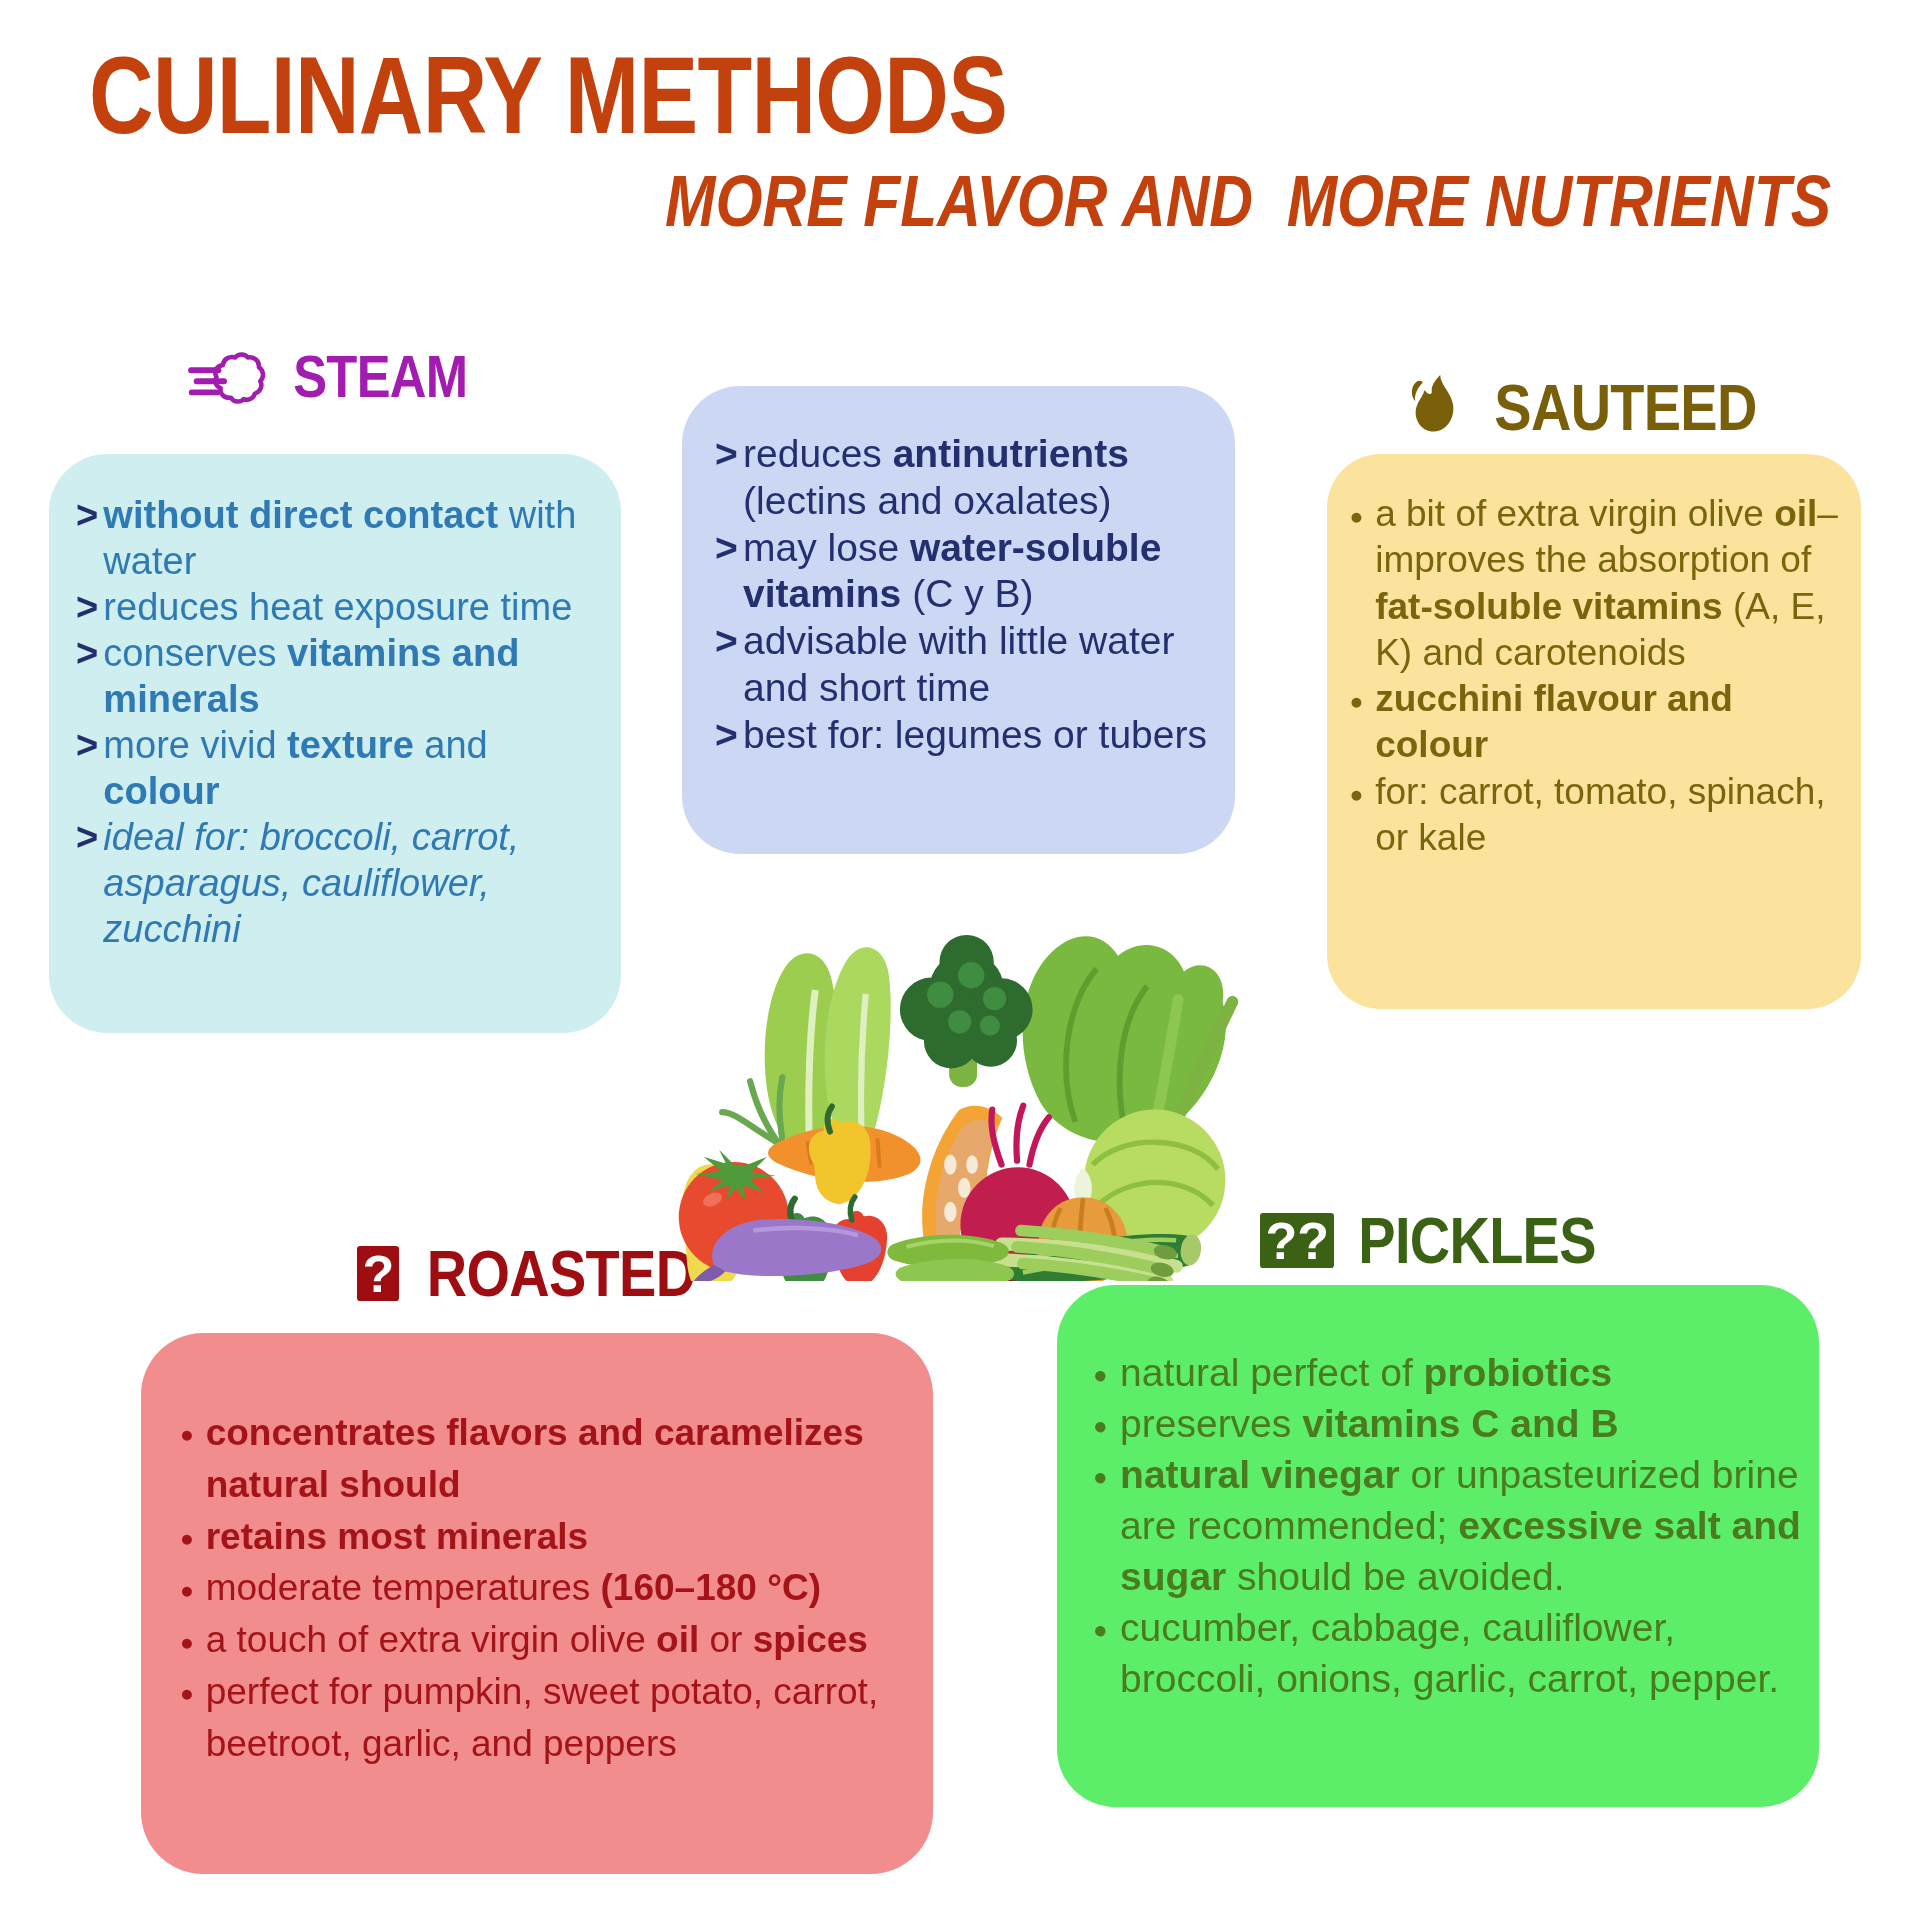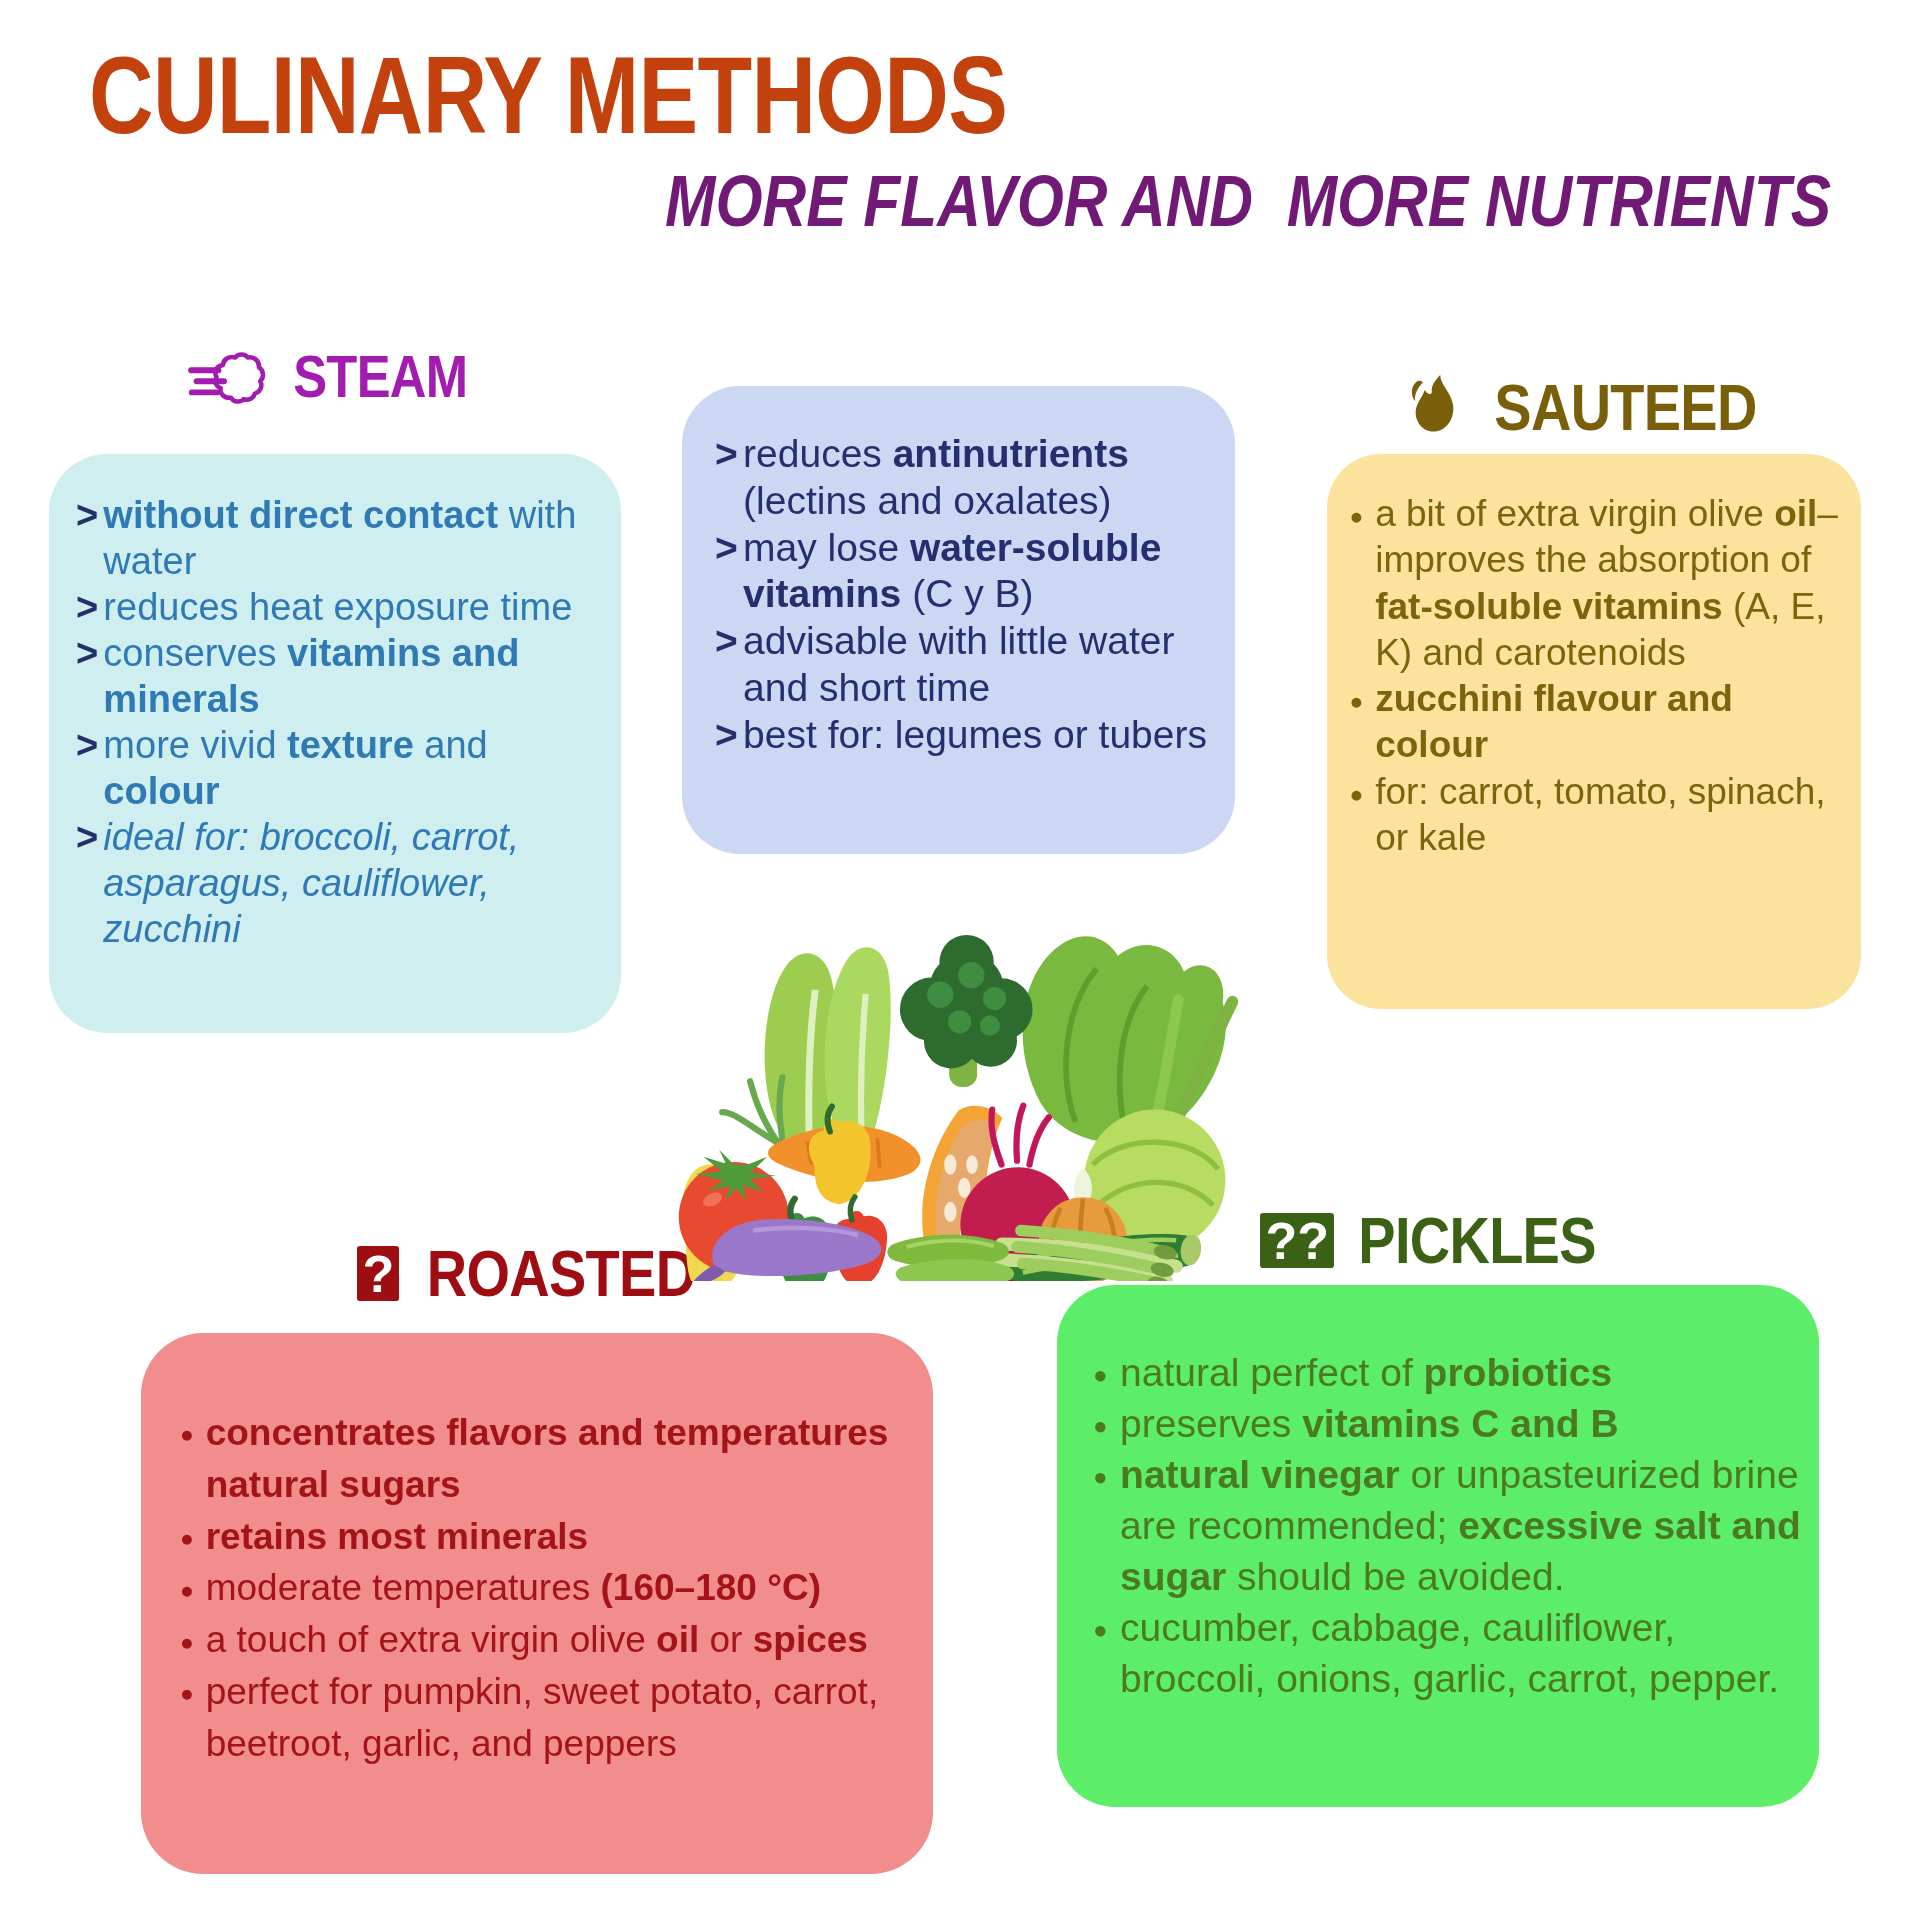--- a/index.html
+++ b/index.html
@@ -52,21 +52,21 @@
   .card,.sec-head,.page-title,.page-subtitle{box-sizing:border-box;}
   
   .veg{position:absolute;left:660px;top:893px;width:621px;height:388px;}
 </style>
 </head>
 <body>
 
 <div id="canvas">
 
   <h1 class="page-title" style="color: #c2410c;"><span class="squeeze">CULINARY METHODS</span></h1>
-  <div class="page-subtitle" style="color: #701a75; text-align: right;"><span class="squeeze">MORE FLAVOR AND  MORE NUTRIENTS</span></div>
+  <div class="page-subtitle" style="color: #c2410c; text-align: right;"><span class="squeeze">MORE FLAVOR AND  MORE NUTRIENTS</span></div>
 
   <div class="sec-head" id="head-steam" style="color: #a21caf;">
     <span class="icon">
       <svg viewBox="0 0 230 150" width="80" height="52" aria-hidden="true">
         <g fill="currentColor">
           <rect x="0" y="44" width="96" height="17" rx="8.5"></rect>
           <rect x="16" y="76" width="96" height="17" rx="8.5"></rect>
           <rect x="2" y="108" width="90" height="17" rx="8.5"></rect>
         </g>
         <path d="M124 132 C104 134 90 120 94 104 C80 100 74 84 82 72 C72 56 84 38 100 38 C102 20 120 10 136 16 C144 4 164 4 172 16 C190 12 206 26 204 44 C218 52 220 74 208 84 C216 98 208 116 192 120 C190 132 174 142 160 136 C152 146 132 146 124 132 Z" fill="none" stroke="currentColor" stroke-width="13" stroke-linejoin="round"></path>
@@ -147,21 +147,21 @@
   </div>
 
   <div class="sec-head" id="head-roasted" style="color: rgb(158, 13, 18);">
     <span class="tofu" style="background: rgb(158, 13, 18); color: rgb(255, 255, 255);">?</span>
     <span class="squeeze">ROASTED</span>
   </div>
   <div class="card" id="box-roasted" style="background: rgb(241, 141, 141); color: rgb(164, 19, 24);">
     <ul>
         <li>
           <span class="mark dot" style="color: rgb(164, 19, 24);">●</span>
-          <span class="txt"><b>concentrates flavors and temperatures natural sugars</b></span>
+          <span class="txt"><b>concentrates flavors and caramelizes natural should</b></span>
         </li>
         <li>
           <span class="mark dot" style="color: rgb(164, 19, 24);">●</span>
           <span class="txt"><b>retains most minerals</b></span>
         </li>
         <li>
           <span class="mark dot" style="color: rgb(164, 19, 24);">●</span>
           <span class="txt"><span>moderate temperatures </span><b>(160–180 °C)</b></span>
         </li>
         <li>

